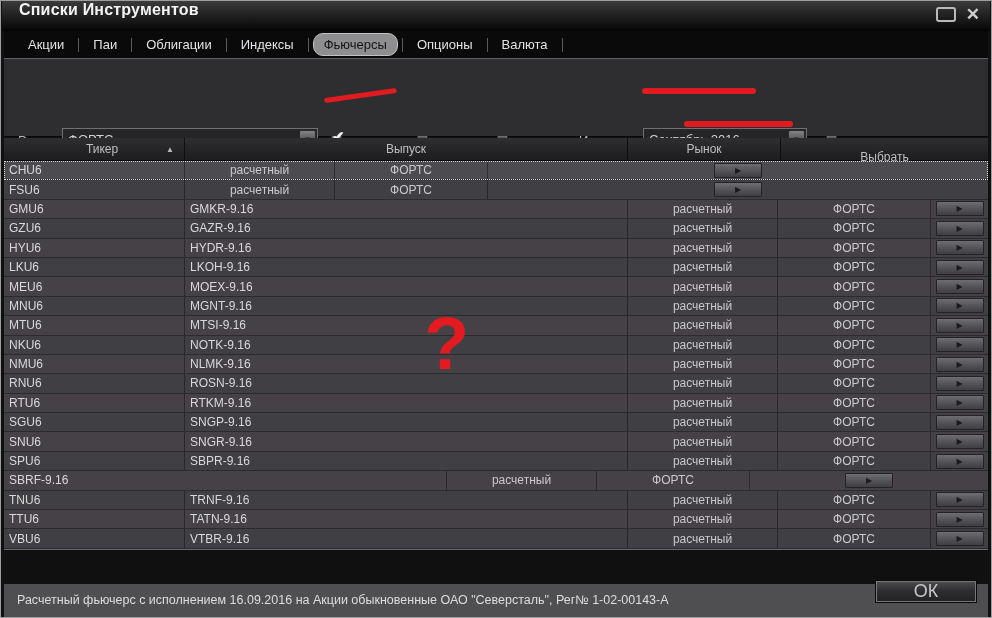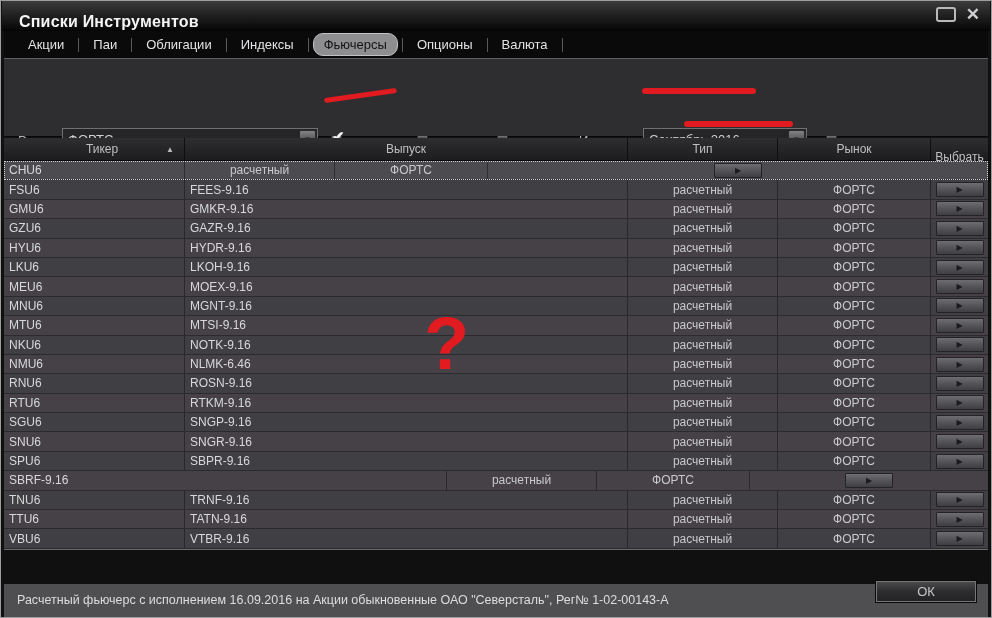--- a/index.html
+++ b/index.html
@@ -2,21 +2,21 @@
 <html><head>
 <meta charset="utf-8">
 <style>
   html,body{margin:0;padding:0;background:#000;}
   *{box-sizing:border-box;font-family:"Liberation Sans",sans-serif;}
   .window{position:relative;width:992px;height:618px;background:#101011;
     border:1px solid #9c9ea0;overflow:hidden;}
   
   .titlebar{position:absolute;top:0;left:1px;right:1px;height:30px;
     background:linear-gradient(#3b3b3c 0%,#222 45%,#050505 100%);
-    display:flex;align-items:flex-end;}
+    display:flex;align-items:flex-start;}
   .title{color:#f4f4f4;font-weight:bold;font-size:16px;padding-left:17px;letter-spacing:.2px;}
   .winbtns{position:absolute;right:10px;top:6px;display:flex;gap:10px;align-items:center;}
   .btn-restore{width:20px;height:15px;border:2px solid #b9b9bb;border-radius:3px;background:transparent;}
   .btn-close{color:#cfcfd1;font-size:17px;font-weight:bold;line-height:15px;}
   
   .tabbar{position:absolute;top:30px;left:3px;right:3px;height:27px;background:#0a0a0b;
     display:flex;align-items:center;padding-left:14px;}
   .tab{color:#e3e3e5;font-size:13px;padding:3px 10px;white-space:nowrap;}
   .tab.active{background:#8e8e90;color:#141415;border-radius:10px;border:1px solid #c2c2c4;text-align:center;}
   .tabsep{width:1px;height:14px;background:#5a5a5c;margin:0 4px;}
@@ -59,21 +59,21 @@
   .td{font-size:12px;color:#c9c9cb;display:flex;align-items:center;
     border-right:1px solid rgba(10,10,12,.45);overflow:hidden;white-space:nowrap;}
   .td.left{padding-left:5px;justify-content:flex-start;color:#d8d8da;}
   .td.center{justify-content:center;}
   .selbtn{width:48px;height:15px;margin:auto;border:1px solid #232325;border-radius:1px;
     background:linear-gradient(#6e6d71,#555458 50%,#3f3e42);
     display:flex;align-items:center;justify-content:center;color:#1b1b1d;font-size:8px;}
   
   .statusbar{position:absolute;top:550px;left:3px;right:3px;height:59px;background:#4f4e51;margin-top:33px;}
   .sline{position:absolute;left:13px;color:#dddddf;font-size:12.5px;white-space:nowrap;}
-  .okbtn{width:100px;height:21px;font-size:13px;color:#c6c6c8;
+  .okbtn{width:100px;height:21px;font-size:18px;color:#c6c6c8;
     background:linear-gradient(#4a4a4d,#2d2d2f 50%,#232325);border:1px solid #77777a;
     box-shadow:0 0 0 1px #0a0a0a;display:flex;align-items:center;justify-content:center;}
   
   .anno{position:absolute;z-index:20;pointer-events:none;}
   .redline{background:#e11b1f;border-radius:3px;}
   .qmark{color:#e11b1f;font-size:74px;font-weight:bold;line-height:1;}
 </style>
 </head>
 <body>
 
@@ -166,36 +166,34 @@
       </div>
   </div>
 
   <div class="table">
     <div class="thead">
       <div class="th col-ticker">
         <span>Тикер</span>
         <span class="sort">▲</span>
       </div>
       <div class="th col-issue">Выпуск</div>
-      <div class="th col-type">Тип</div>
       <div class="th col-market">Рынок</div>
       <div class="th col-select" style="border-right:none;margin-top:16px;">Выбрать</div>
     </div>
     <div id="rows">
         <div class="trow selected">
           <div class="td col-ticker left">CHU6</div>
           <div class="td col-type center">расчетный</div>
           <div class="td col-market center">ФОРТС</div>
           <div class="td col-select" style="border-right: none;">
             <div class="selbtn">▶</div>
           </div>
         </div>
         <div class="trow">
           <div class="td col-ticker left">FSU6</div>
-          <div class="td col-issue left">FEES-9.16</div>
           <div class="td col-type center">расчетный</div>
           <div class="td col-market center">ФОРТС</div>
           <div class="td col-select" style="border-right: none;">
             <div class="selbtn">▶</div>
           </div>
         </div>
         <div class="trow">
           <div class="td col-ticker left">GMU6</div>
           <div class="td col-issue left">GMKR-9.16</div>
           <div class="td col-type center">расчетный</div>
@@ -262,21 +260,21 @@
           <div class="td col-ticker left">NKU6</div>
           <div class="td col-issue left">NOTK-9.16</div>
           <div class="td col-type center">расчетный</div>
           <div class="td col-market center">ФОРТС</div>
           <div class="td col-select" style="border-right: none;">
             <div class="selbtn">▶</div>
           </div>
         </div>
         <div class="trow">
           <div class="td col-ticker left">NMU6</div>
-          <div class="td col-issue left">NLMK-6.46</div>
+          <div class="td col-issue left">NLMK-9.16</div>
           <div class="td col-type center">расчетный</div>
           <div class="td col-market center">ФОРТС</div>
           <div class="td col-select" style="border-right: none;">
             <div class="selbtn">▶</div>
           </div>
         </div>
         <div class="trow">
           <div class="td col-ticker left">RNU6</div>
           <div class="td col-issue left">ROSN-9.16</div>
           <div class="td col-type center">расчетный</div>

